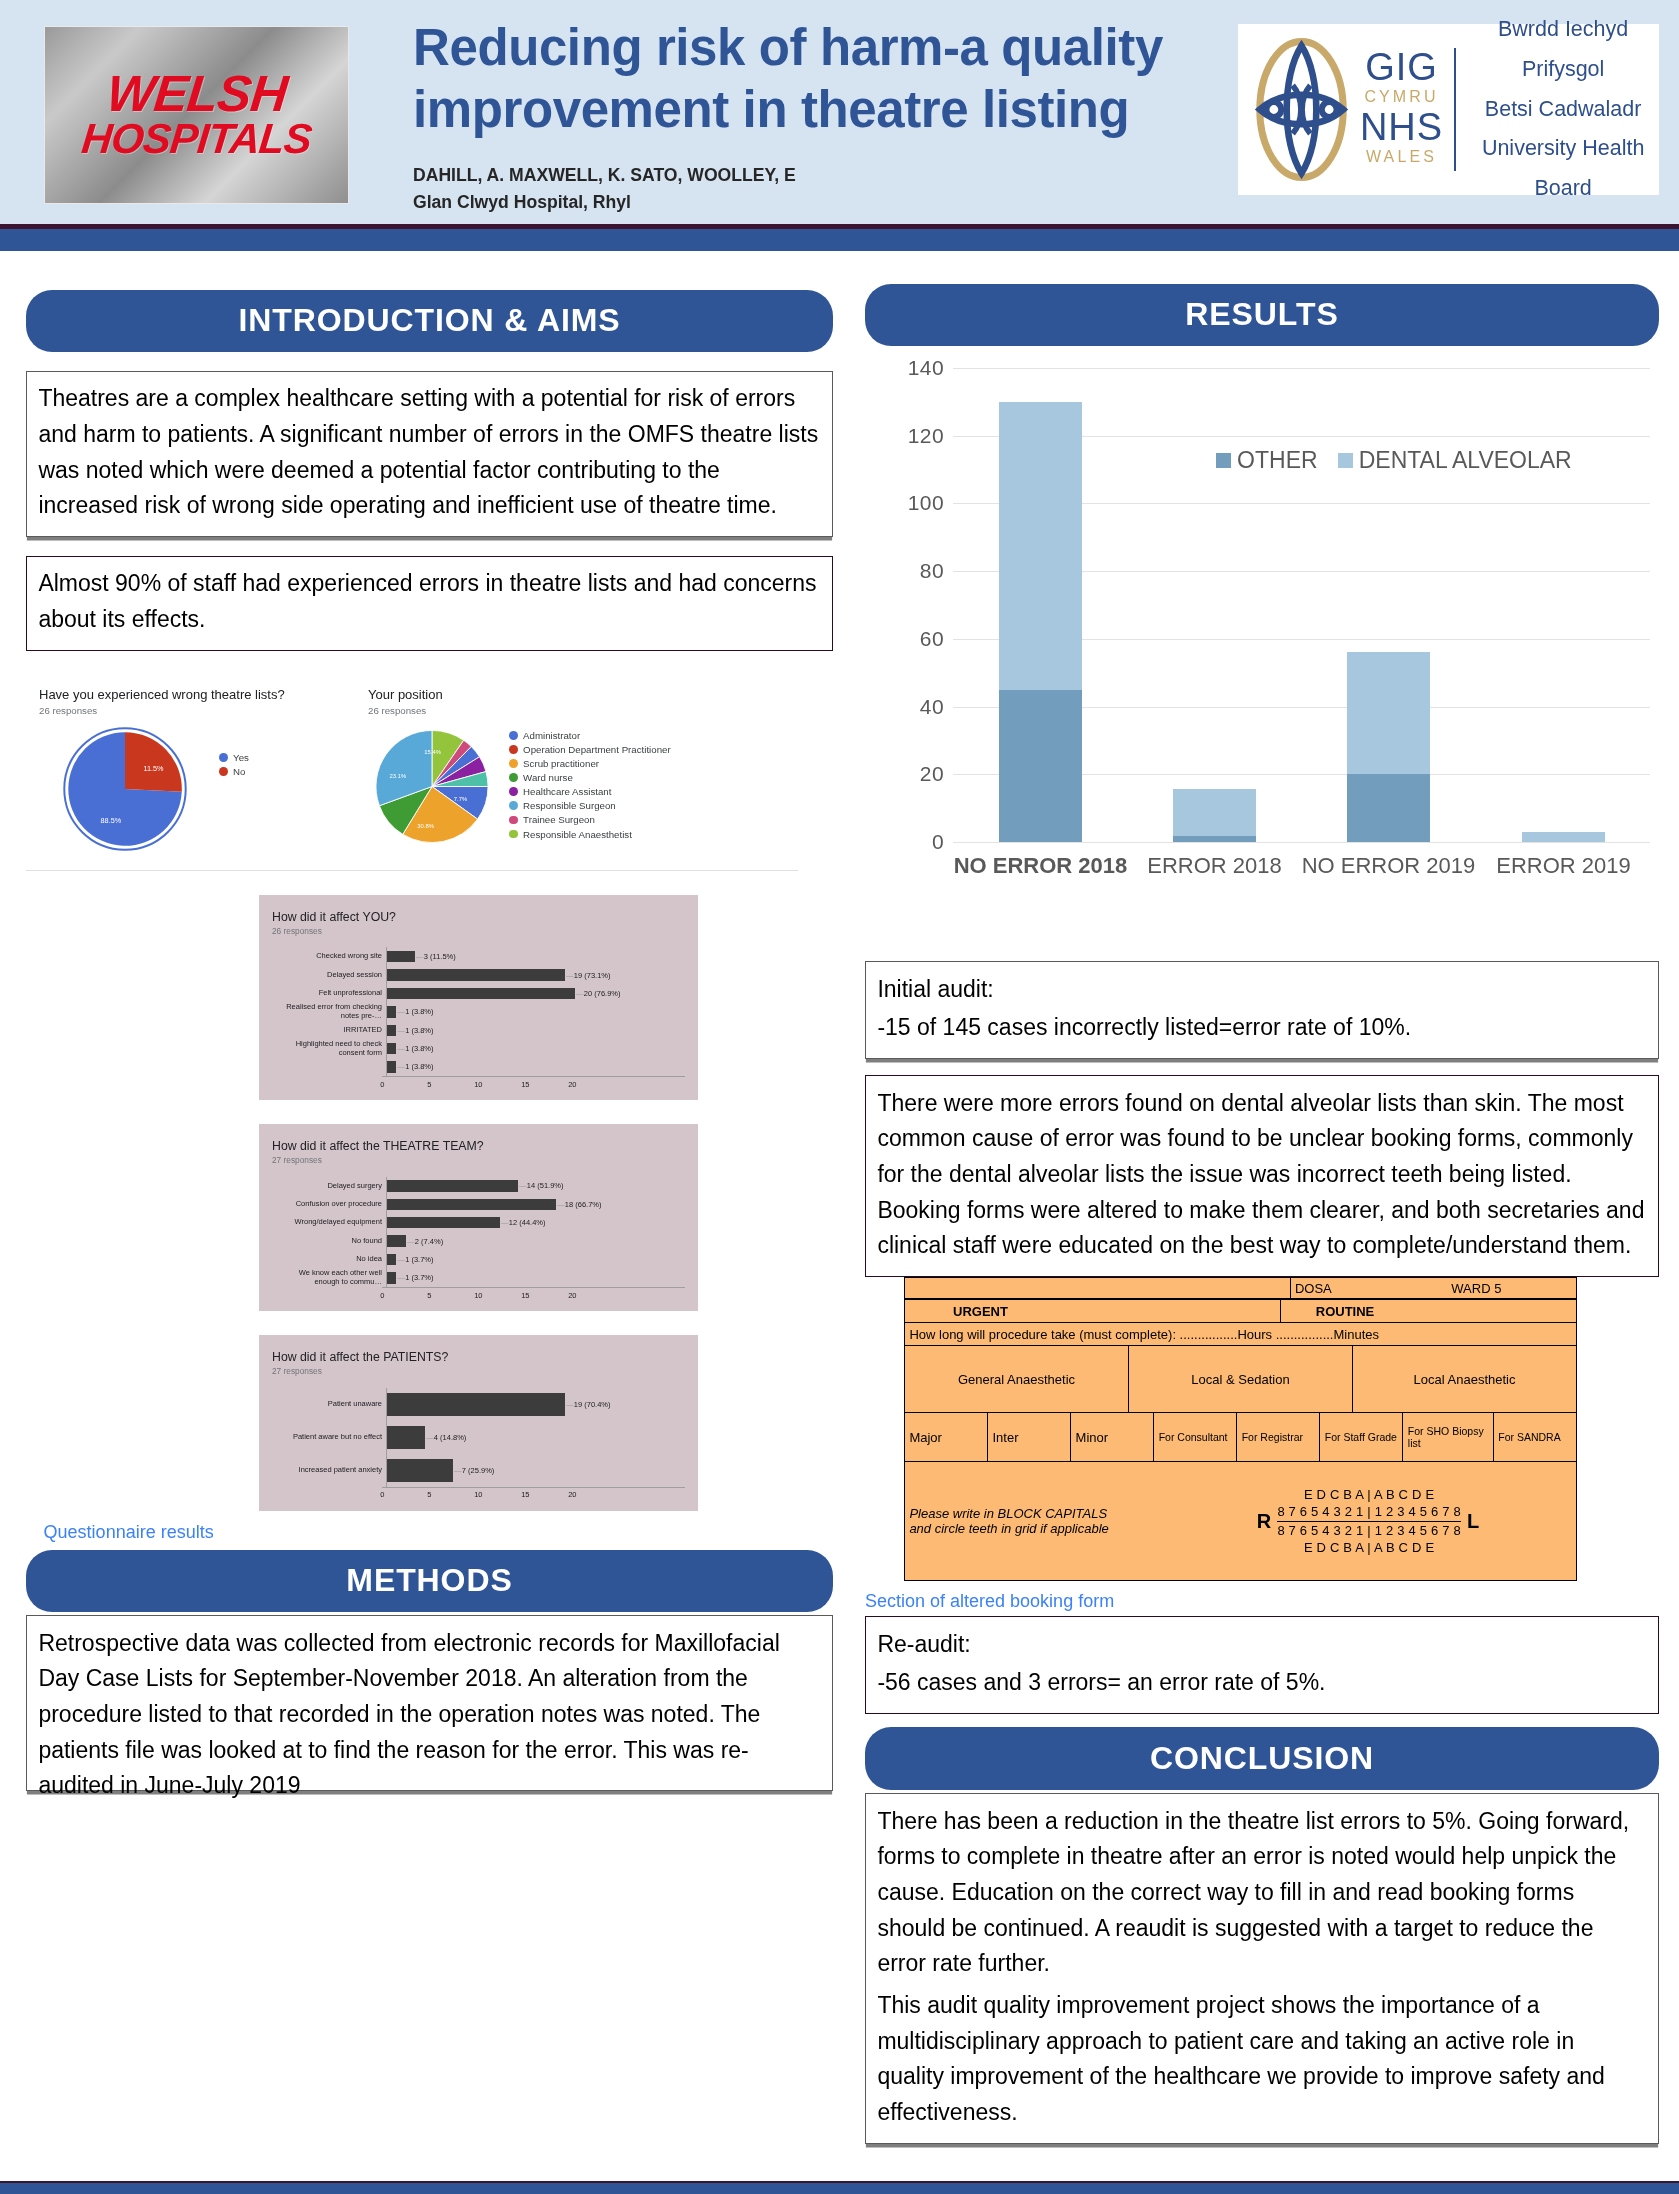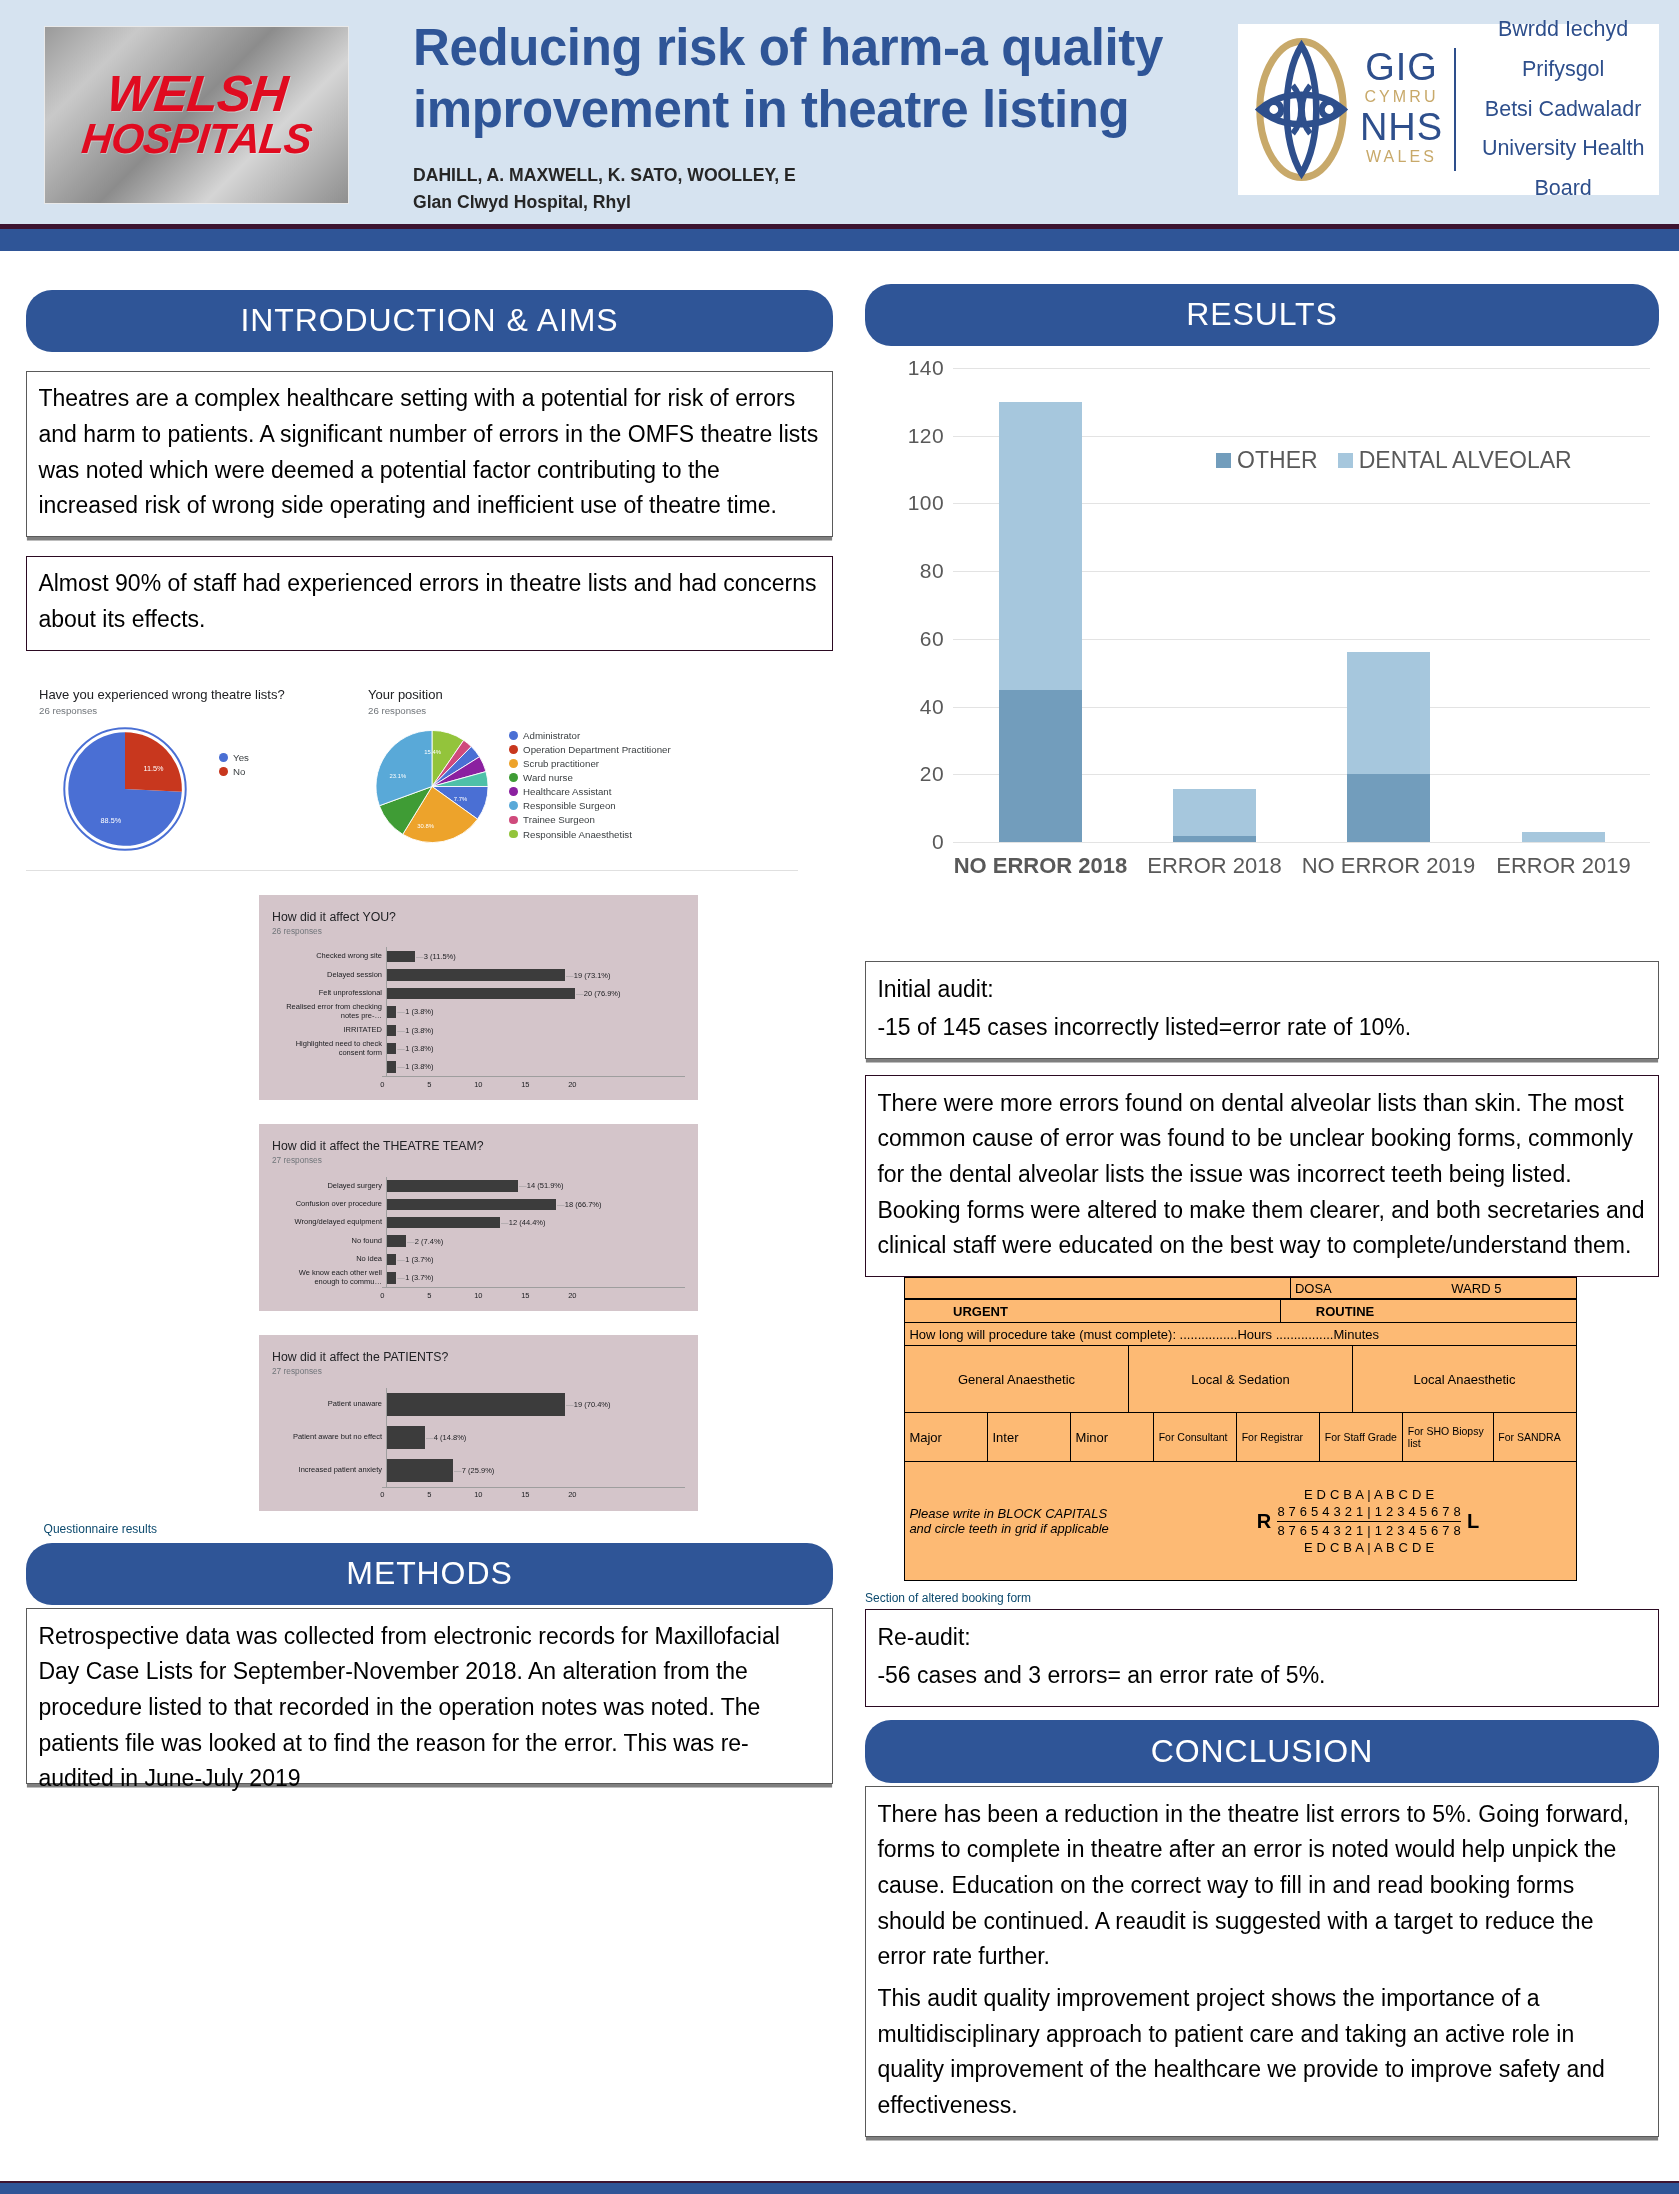--- a/index.html
+++ b/index.html
@@ -51,32 +51,32 @@
   #nhs-gig .gig{color:#2e4f8c;font-size:38px;font-weight:normal;line-height:.92;letter-spacing:0.9px;}
   #nhs-gig .cymru{color:#c8a96a;font-size:16px;letter-spacing:3.1px;line-height:1.5;}
   #nhs-gig .nhs{color:#2e4f8c;font-size:38px;line-height:.95;letter-spacing:0.9px;}
   #nhs-gig .wales{color:#c8a96a;font-size:16px;letter-spacing:3.1px;line-height:1.5;}
   #nhs-div{width:1.8px;background:#2e4f8c;height:123px;margin:0 11.4px;}
   #nhs-words{color:#2e4f8c;font-size:21.5px;line-height:1.85;text-align:center;}
   
   #col-left{position:absolute;left:26px;top:290px;width:807px;}
   #col-right{position:absolute;left:865px;top:284px;width:794px;}
   .sec-head{
-    background:#2f5597;color:#fff;text-align:center;font-weight:normal;
+    background:#2f5597;color:#fff;text-align:center;font-weight:bold;
     font-size:32px;letter-spacing:0.9px;padding:12.3px 0 13px;border-radius:26px;
   }
   .txtbox{
     background:#fff;border:1.3px solid #5a5a5a;
     box-shadow:0 4.4px 0 -0.9px #7f7f7f;
     padding:9.7px 11.4px;font-size:23px;line-height:1.55;color:#000;
     box-sizing:border-box;
   }
   .txtbox.thin{border:0.9px solid #2b0a22;box-shadow:none;}
   .txtbox p{margin:0 0 2.6px;}
-  .caption{font-size:12px;color:#0c4a6e;margin:7px 0 4.4px;}
+  .caption{font-size:18px;color:#3b82f6;margin:7px 0 4.4px;}
   
   #survey{
     position:relative;margin-top:26px;width:772px;height:193px;background:#fff;
     border-bottom:0.4px solid #e0e0e0;
   }
   .gf-title{font-size:13px;color:#202124;}
   .gf-sub{font-size:9.7px;color:#70757a;margin-top:3.1px;}
   .legend-row{display:flex;align-items:center;margin-bottom:3.1px;font-size:9.7px;color:#3c4043;}
   .legend-dot{width:8.8px;height:8.8px;border-radius:50%;margin-right:5.3px;flex:0 0 auto;}
   

